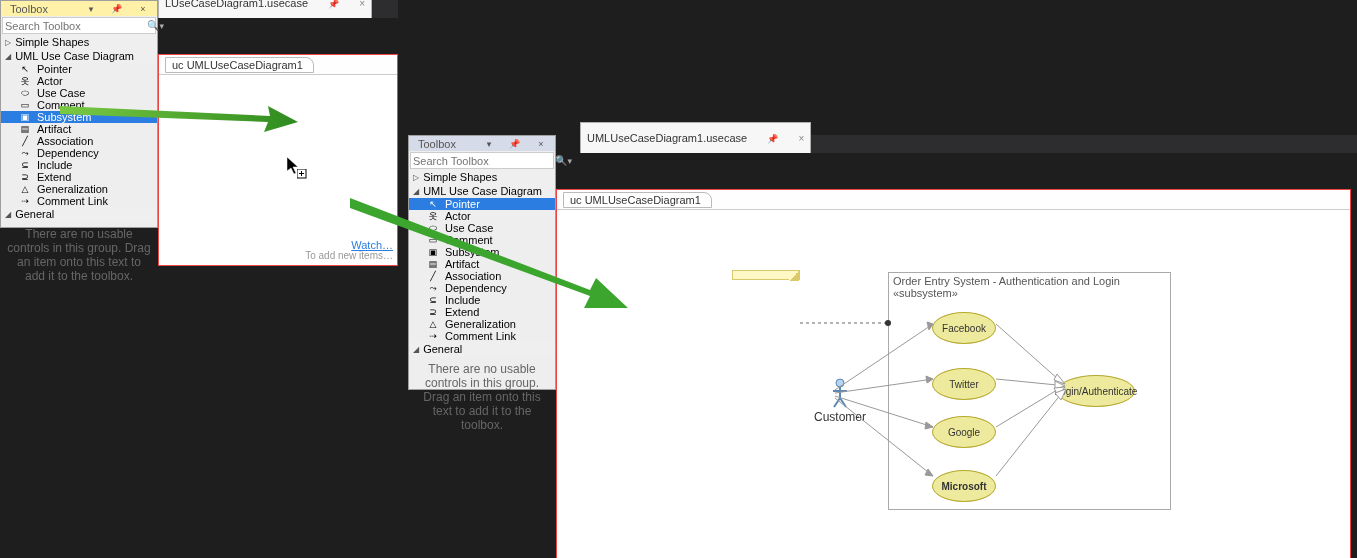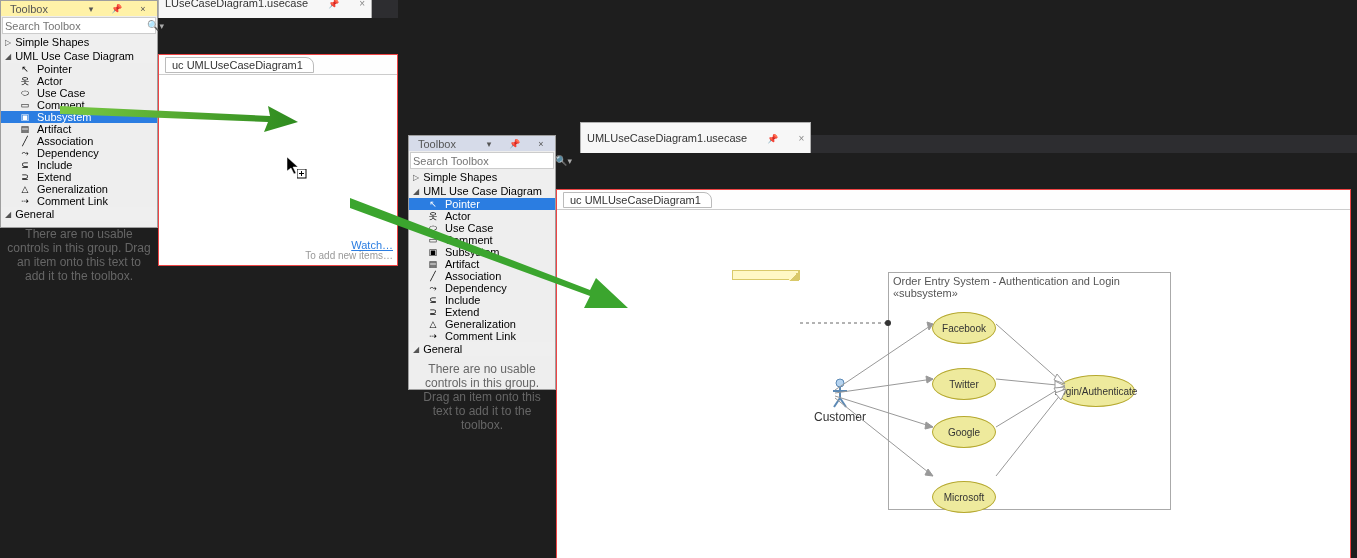--- a/index.html
+++ b/index.html
@@ -267,21 +267,21 @@
   <div class="subsys" style="left:331px; top:82px; width:283px; height:238px;">
     <div class="hdr">
       <div>Order Entry System - Authentication and Login</div>
       <div>«subsystem»</div>
     </div>
   </div>
 
   <div class="usecase" style="left:375px; top:122px;">Facebook</div>
   <div class="usecase" style="left:375px; top:178px;">Twitter</div>
   <div class="usecase" style="left:375px; top:226px;">Google</div>
-  <div class="usecase" style="left:375px; top:291px;">Microsoft</div>
+  <div class="usecase" style="left:375px; top:280px;font-weight:bold;">Microsoft</div>
   <div class="usecase" style="left:500px; top:185px; width:78px;">Login/Authenticate</div>
 
   <svg class="connectors" width="795" height="405">
 
     <line x1="243" y1="133" x2="331" y2="133" stroke="#666" stroke-dasharray="3,3"></line>
     <circle cx="331" cy="133" r="3" fill="#333"></circle>
 
     <g stroke="#999" fill="none">
       <line x1="278" y1="200" x2="376" y2="134"></line>
         <polygon points="376,134 370,132 372,140" fill="#999"></polygon>

